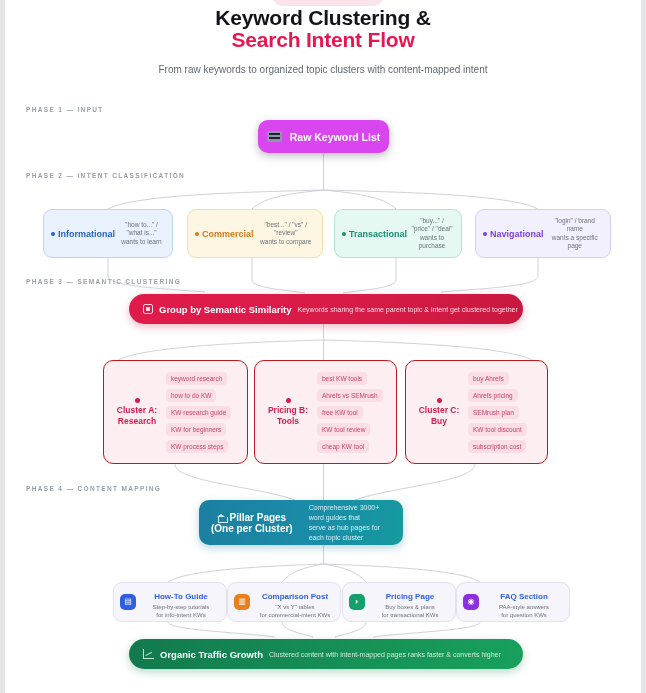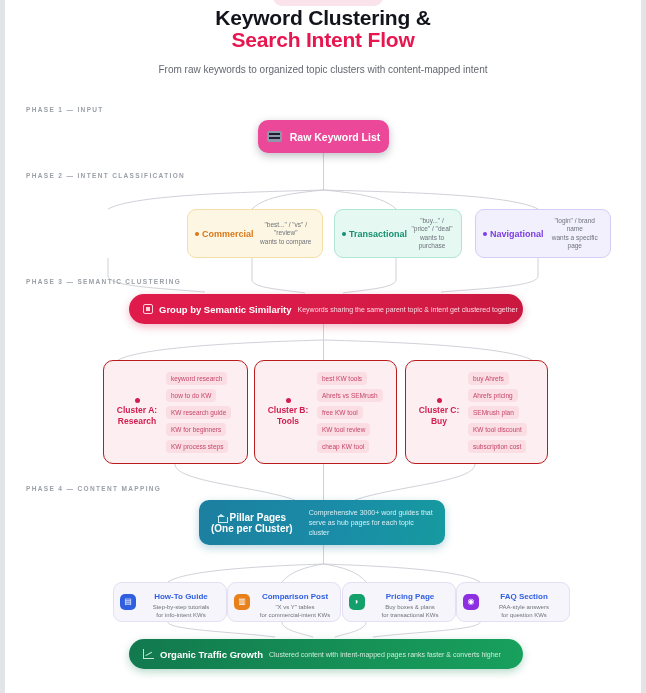--- a/index.html
+++ b/index.html
@@ -47,21 +47,21 @@
   
   .phase {
     position:absolute; left:21px;
     font-size:6.5px; font-weight:bold; letter-spacing:1.35px;
     color:#9aa0a8; text-transform:uppercase; white-space:nowrap;
   }
 
   
   .rawbox {
     position:absolute; left:253px; top:120px; width:131px; height:33px;
-    background:#ec4899; border-radius:10px;
+    background:#d946ef; border-radius:10px;
     display:flex; align-items:center; justify-content:center; gap:8px;
     box-shadow:0 3px 9px rgba(20,25,45,.28);
   }
   .rawbox .lbl { color:#ffffff; font-size:10.5px; font-weight:bold; }
   .ico-kbd {
     width:15px; height:11px; border-radius:2px;
     background:#8f97a8; position:relative; flex:0 0 auto;
   }
   .ico-kbd:before{
     content:""; position:absolute; left:2px; top:2px; right:2px; height:2px;
@@ -118,21 +118,21 @@
     margin:0 auto 2px auto;
   }
   .kwwrap { flex:1; display:flex; flex-wrap:wrap; gap:4px 6px; padding-left:2px; }
   .kw {
     background:#fbdde4; color:#c4466a; border-radius:4px;
     font-size:6.5px; padding:3px 5px; white-space:nowrap;
   }
 
   
   .pillar {
-    position:absolute; left:194px; top:500px; width:246px; height:45px;
+    position:absolute; left:194px; top:500px; width:204px; height:45px;
     border-radius:10px;
     background:linear-gradient(100deg,#1c7fa0 0%,#1a8ca8 55%,#169a9f 100%);
     display:flex; align-items:center; padding:0 12px; gap:16px;
     box-shadow:0 3px 9px rgba(22,120,150,.3);
   }
   .pillar .left { text-align:center; flex:0 0 auto; }
   .pillar .ttl { color:#fff; font-size:10px; font-weight:bold; white-space:nowrap; }
   .pillar .ttl2 { color:#fff; font-size:10px; font-weight:bold; white-space:nowrap; }
   .pillar .sub { color:#d6f0f5; font-size:7px; line-height:10px; }
   .ico-bank {
@@ -235,20 +235,30 @@
   <div class="phase" style="top:106px">PHASE 1 — INPUT</div>
   <div class="phase" style="top:172px">PHASE 2 — INTENT CLASSIFICATION</div>
   <div class="phase" style="top:278px">PHASE 3 — SEMANTIC CLUSTERING</div>
   <div class="phase" style="top:485px">PHASE 4 — CONTENT MAPPING</div>
 
   <div class="rawbox">
     <span class="ico-kbd"></span>
     <span class="lbl">Raw Keyword List</span>
   </div>
 
+  <div class="intent" id="i0" style="left: 38px; width: 130px; background: rgb(233, 241, 253); border-color: rgb(188, 212, 245);">
+    <span class="nm" style="color: rgb(37, 99, 201);">
+      <span class="dot" style="background: rgb(37, 99, 201);"></span>
+      <span>Informational</span>
+    </span>
+    <span class="desc">
+          <span style="display: block;">"how to..." / "what is..."</span>
+          <span style="display: block;">wants to learn</span>
+        </span>
+  </div>
   <div class="intent" id="i1" style="left: 182px; width: 136px; background: rgb(253, 246, 227); border-color: rgb(244, 223, 168);">
     <span class="nm" style="color: rgb(217, 120, 24);">
       <span class="dot" style="background: rgb(217, 120, 24);"></span>
       <span>Commercial</span>
     </span>
     <span class="desc">
           <span style="display: block;">"best..." / "vs" / "review"</span>
           <span style="display: block;">wants to compare</span>
         </span>
   </div>
@@ -288,21 +298,21 @@
           <span class="kw">keyword research</span>
           <span class="kw">how to do KW</span>
           <span class="kw">KW research guide</span>
           <span class="kw">KW for beginners</span>
           <span class="kw">KW process steps</span>
         </div>
   </div>
   <div class="cluster" id="c1" style="left: 249px; width: 143px;">
     <div class="clabel">
       <div class="cdot"></div>
-      <span>Cluster B: Tools</span>
+      <span>Pricing B: Tools</span>
     </div>
     <div class="kwwrap" id="kw1">
           <span class="kw">best KW tools</span>
           <span class="kw">Ahrefs vs SEMrush</span>
           <span class="kw">free KW tool</span>
           <span class="kw">KW tool review</span>
           <span class="kw">cheap KW tool</span>
         </div>
   </div>
   <div class="cluster" id="c2" style="left: 400px; width: 143px;">

